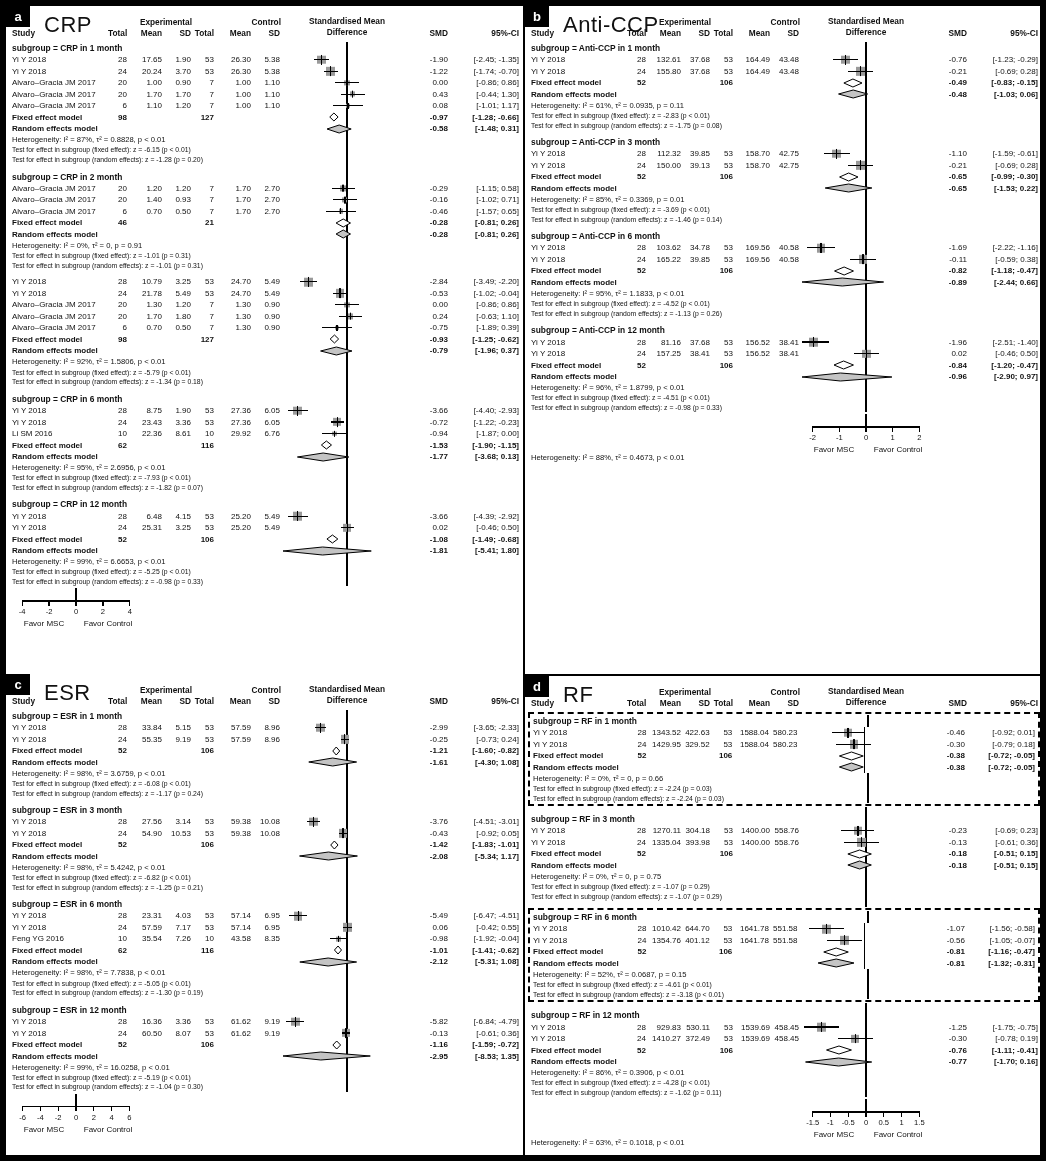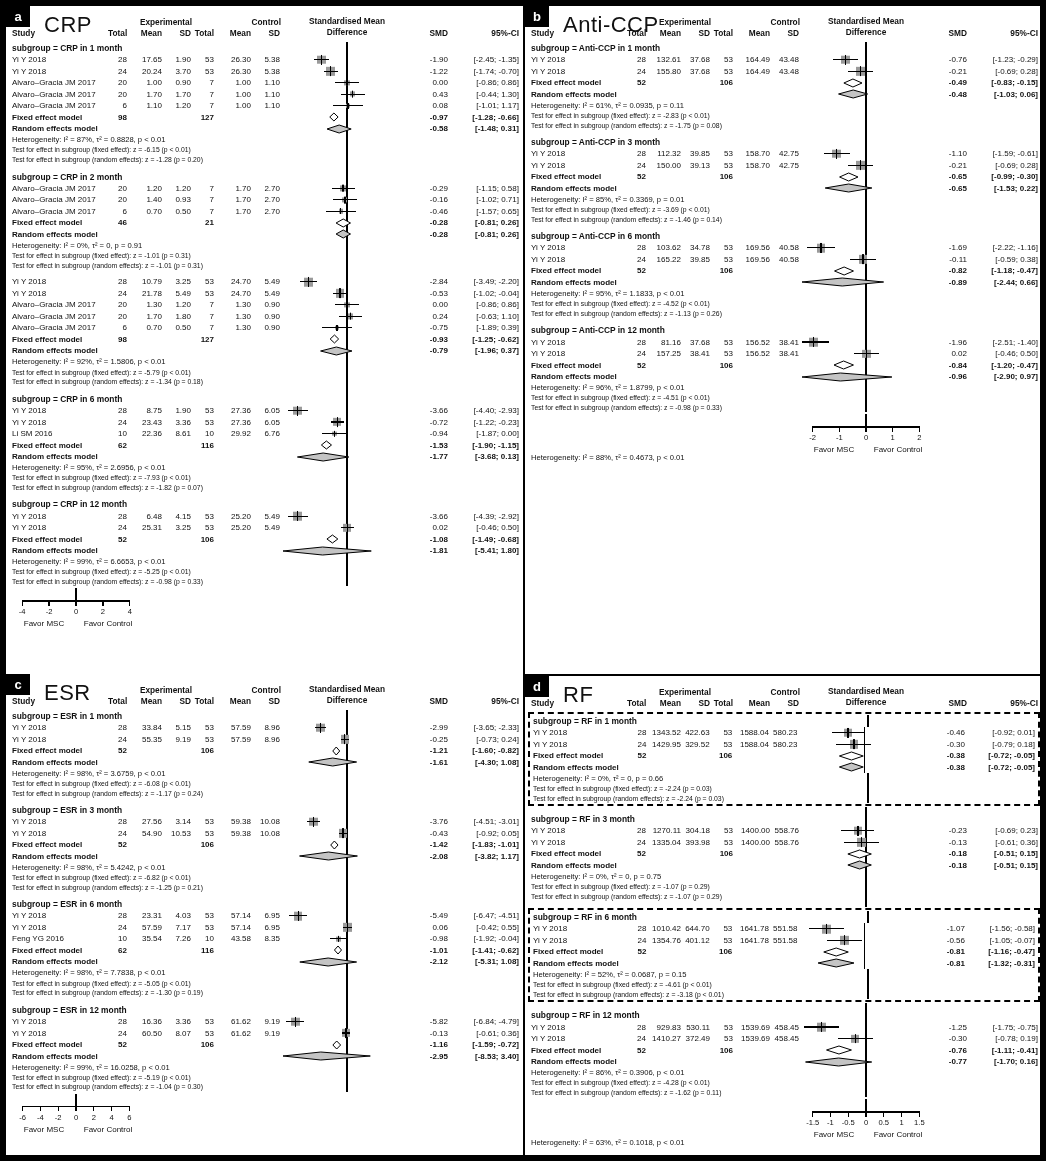--- a/index.html
+++ b/index.html
@@ -1466,21 +1466,21 @@
             <div class="c-n2 num"></div>
             <div class="c-m2 num"></div>
             <div class="c-s2 num"></div>
             <div class="c-plot">
               <div class="zline" style="left: 63.4px;"></div>
               <svg width="128" height="10" class="diamond">
                 <polygon points="16.533333333333335,5 45.51111111111111,1 74.4,5 45.51111111111111,9" fill="#c4c4c4" stroke="#000" stroke-width="1"></polygon>
               </svg>
             </div>
             <div class="c-smd">-2.08</div>
-            <div class="c-ci">[-3.82; 1.17]</div>
+            <div class="c-ci">[-5.34; 1.17]</div>
           </div>
           <div class="row r-het">
             <div class="c-left">Heterogeneity: I² = 98%, τ² = 5.4242, p &lt; 0.01</div>
             <div class="c-plot">
               <div class="zline" style="left: 63.4px;"></div>
             </div>
             <div class="c-smd"></div>
             <div class="c-ci"></div>
           </div>
           <div class="row r-test">
@@ -1703,21 +1703,21 @@
             <div class="c-n2 num"></div>
             <div class="c-m2 num"></div>
             <div class="c-s2 num"></div>
             <div class="c-plot">
               <div class="zline" style="left: 63.4px;"></div>
               <svg width="128" height="10" class="diamond">
                 <polygon points="0,5 37.77777777777778,1 87.28888888888889,5 37.77777777777778,9" fill="#c4c4c4" stroke="#000" stroke-width="1"></polygon>
               </svg>
             </div>
             <div class="c-smd">-2.95</div>
-            <div class="c-ci">[-8.53; 3.40]</div>
+            <div class="c-ci">[-8.53; 1.35]</div>
           </div>
           <div class="row r-het">
             <div class="c-left">Heterogeneity: I² = 99%, τ² = 16.0258, p &lt; 0.01</div>
             <div class="c-plot">
               <div class="zline" style="left: 63.4px;"></div>
             </div>
             <div class="c-smd"></div>
             <div class="c-ci"></div>
           </div>
           <div class="row r-test">

